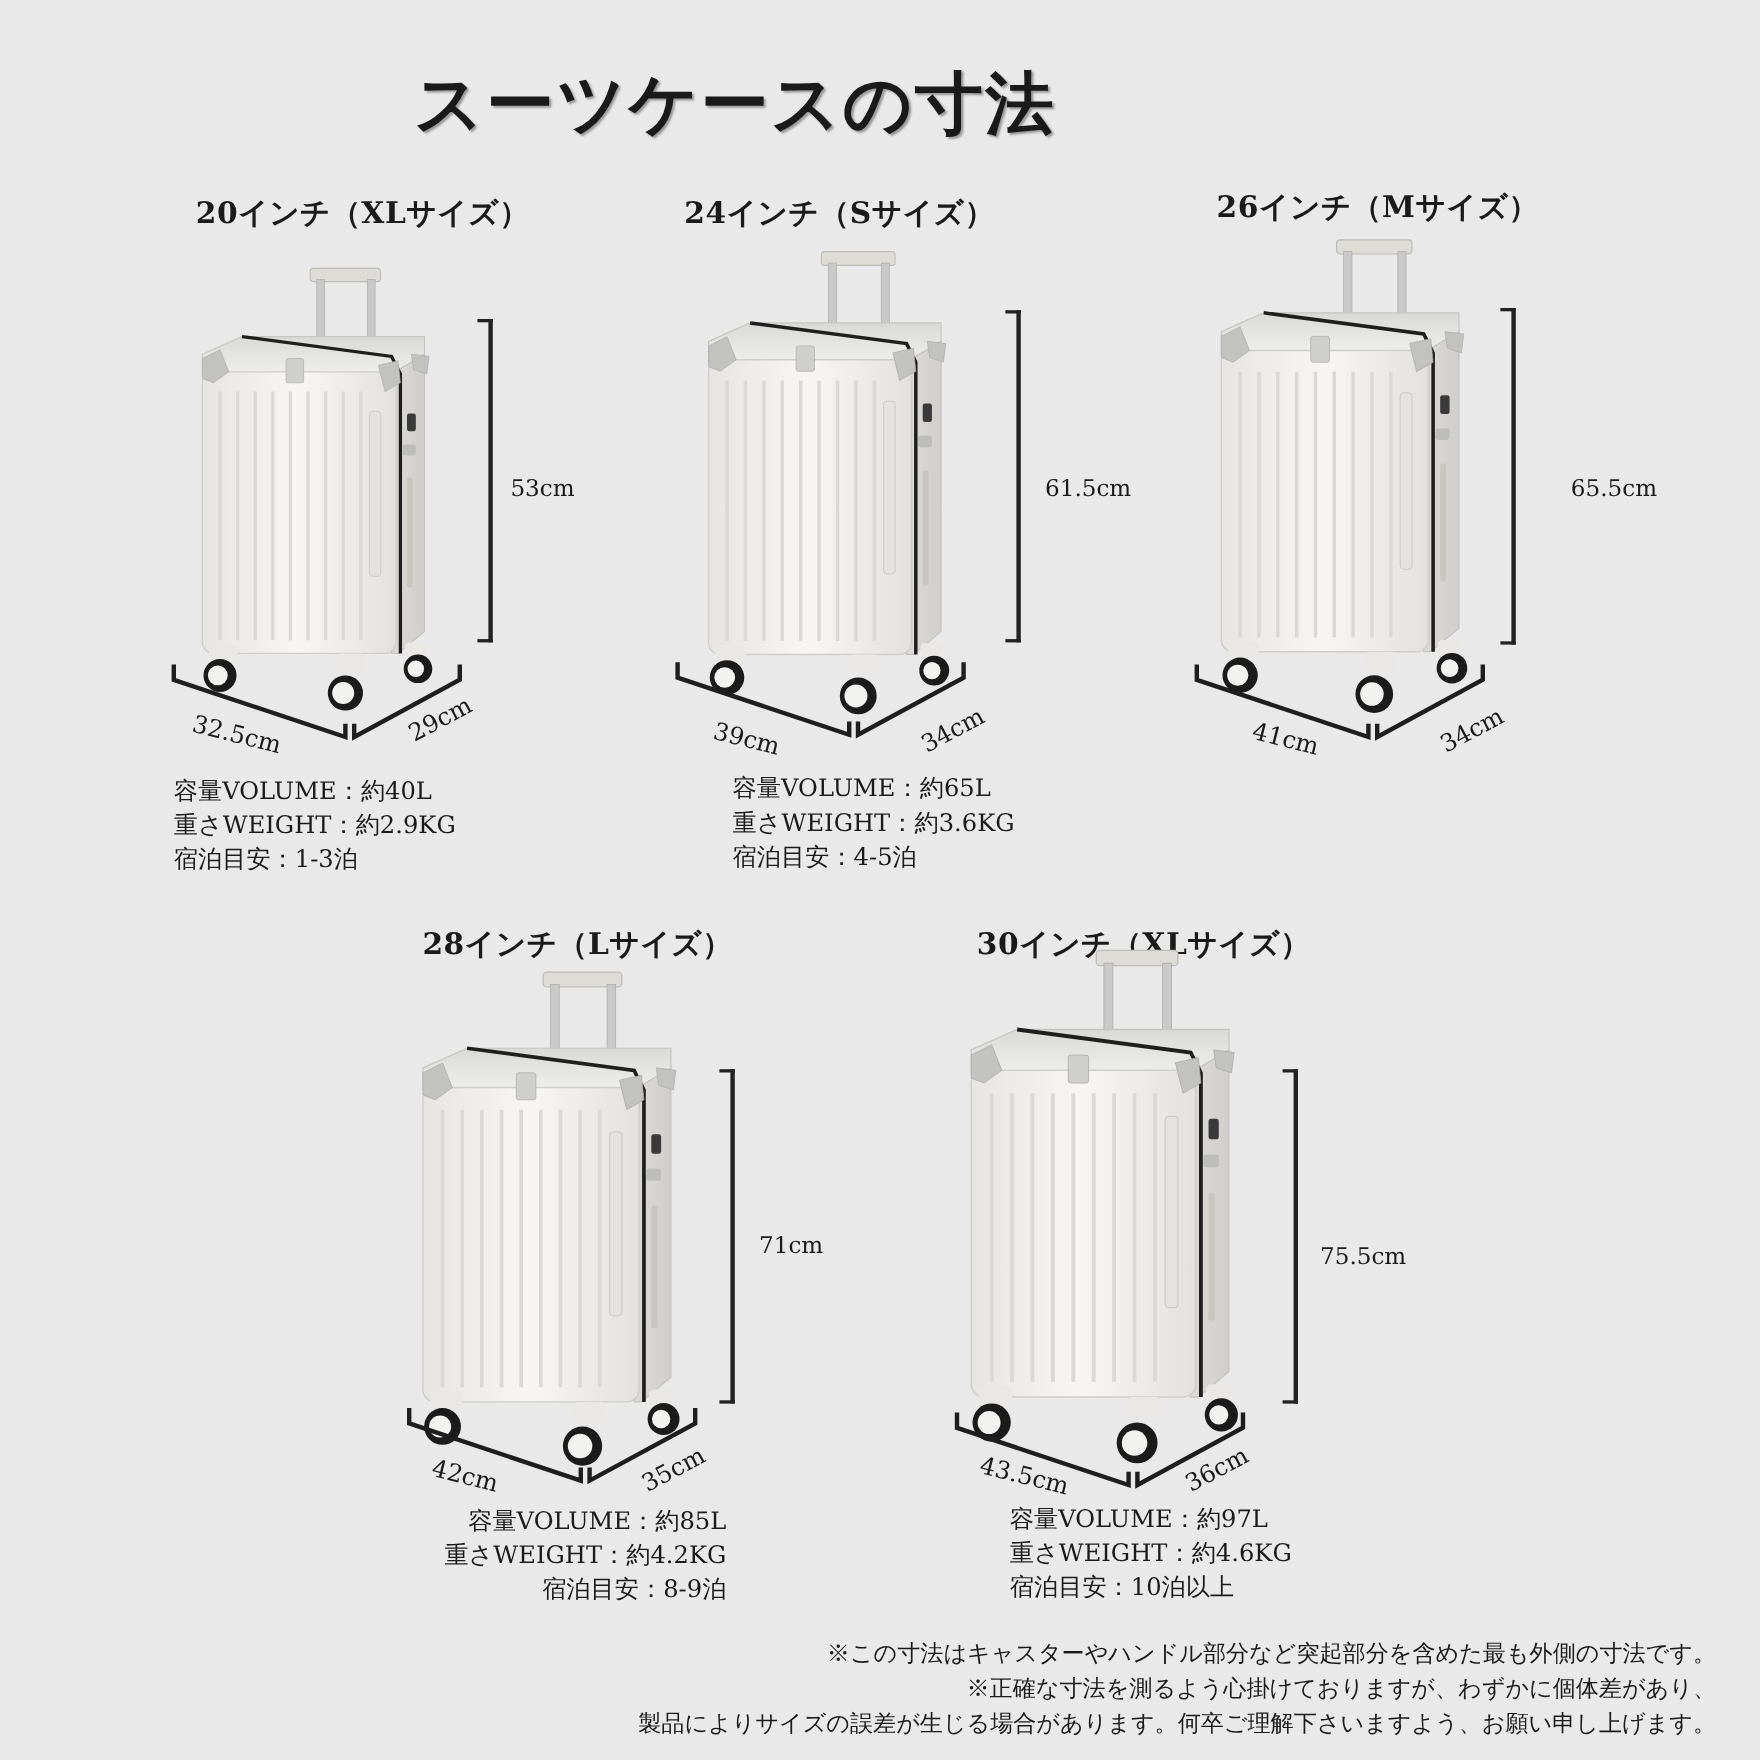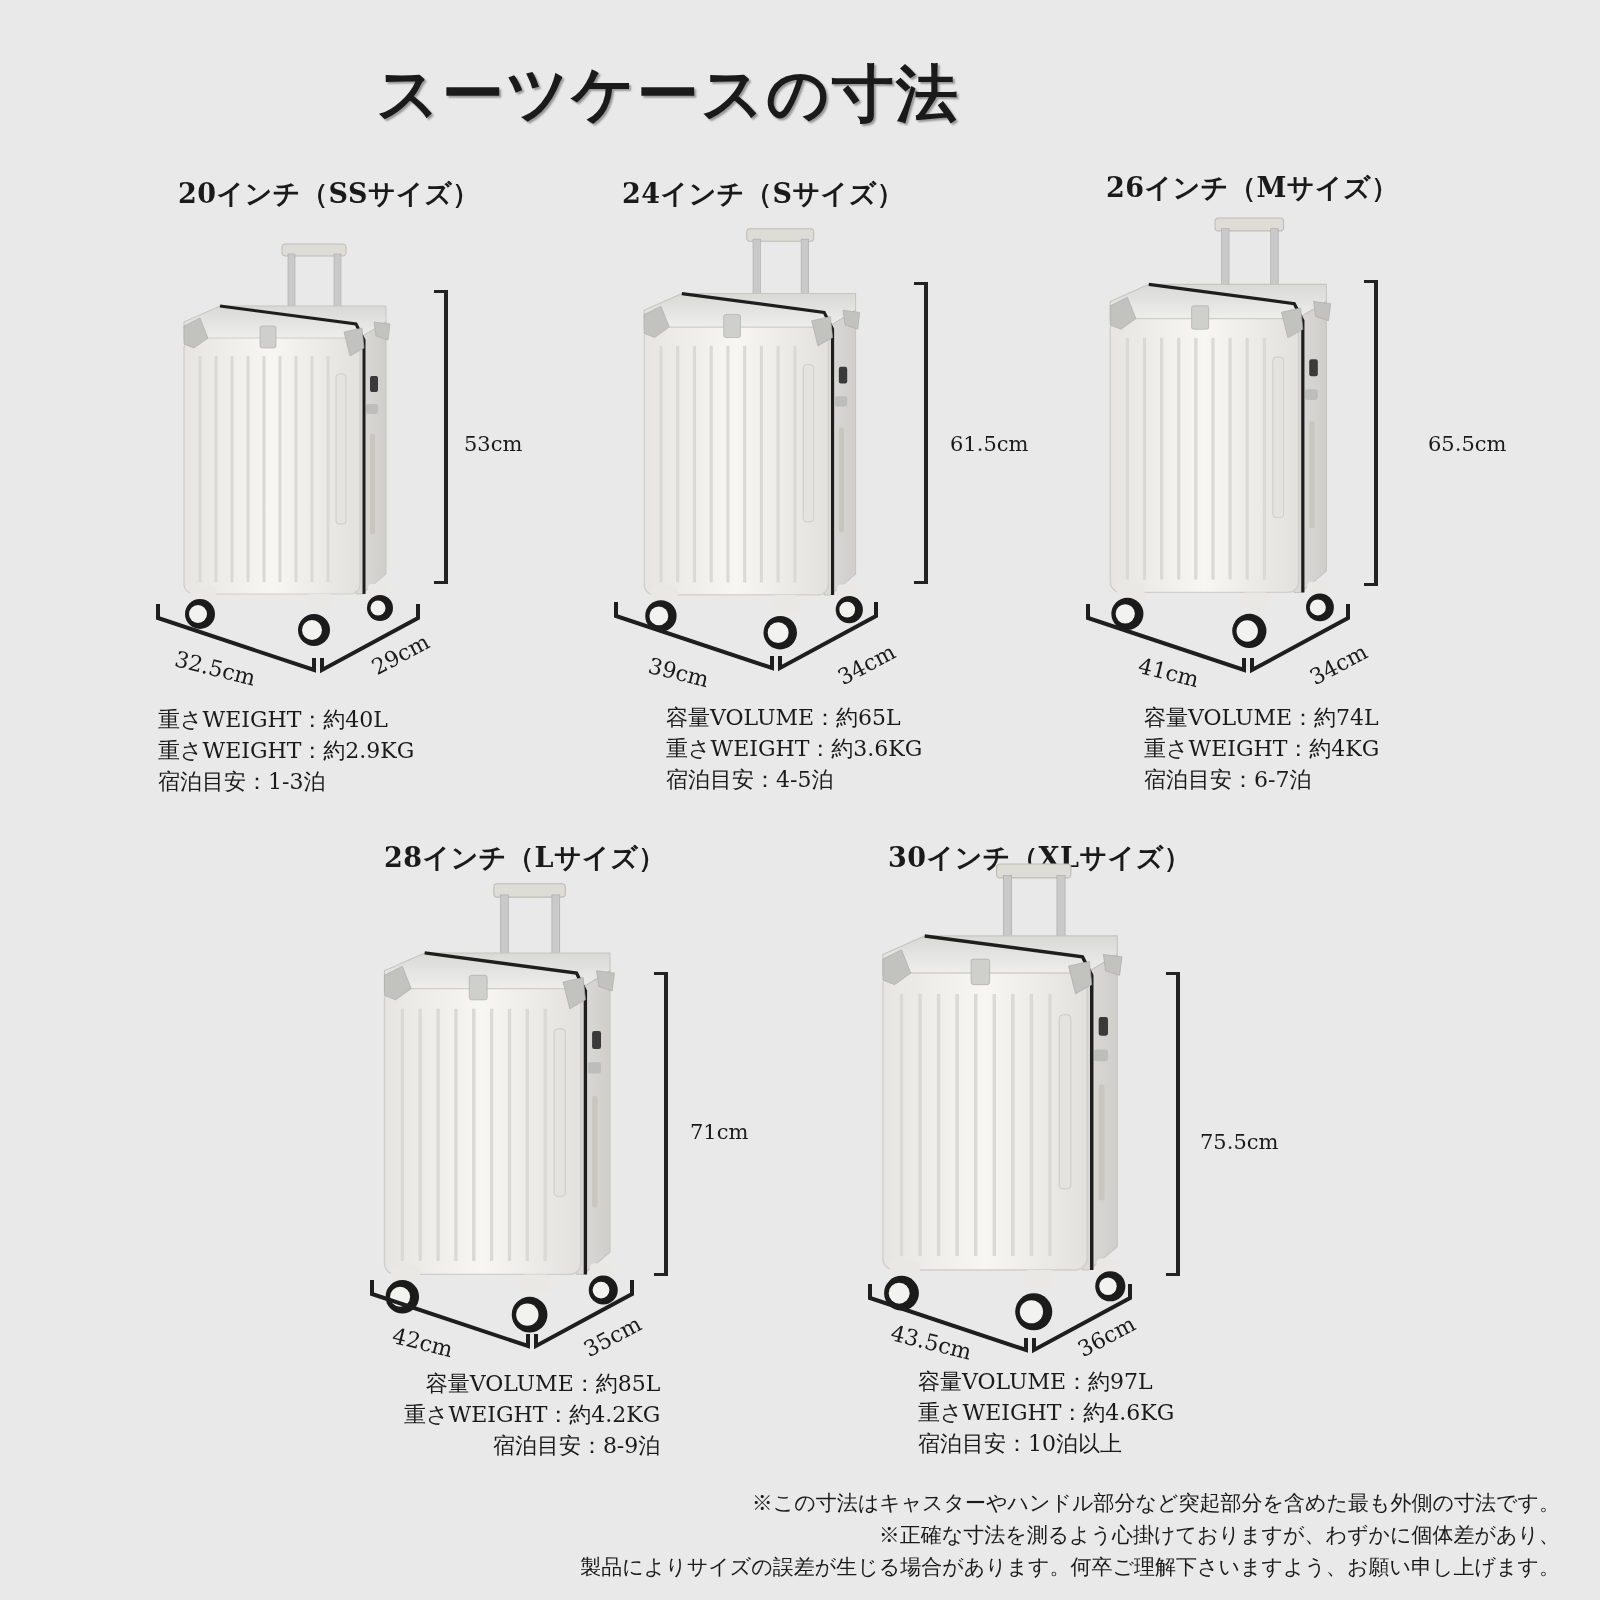--- a/index.html
+++ b/index.html
@@ -119,33 +119,33 @@
 
       <polyline points="0,0 0,14 156,66 156,54" fill="none" stroke="#1e1e1e" stroke-width="4"></polyline>
       <polyline points="164,54 164,66 260,14 260,0" fill="none" stroke="#1e1e1e" stroke-width="4"></polyline>
     </g>
   </defs>
 </svg>
 
 <div class="page-title">スーツケースの寸法</div>
 
 <div class="product" style="left:158px; top:170px;">
-  <div class="product-heading" style="left:20px; top:6px;">20インチ（SSサイズ）</div>
+  <div class="product-heading" style="left:20px; top:6px;">20インチ（XLサイズ）</div>
   <svg class="suitcase-figure" width="215" height="400" viewBox="0 0 215 400" style="left:22px; top:74px;">
     <use href="#suitcase"></use>
   </svg>
   <div class="height-bracket" style="left:276px; top:120px; height:288px;"></div>
   <div class="height-label" style="left:306px; top:262px;">53cm</div>
   <svg class="suitcase-figure" width="262" height="70" viewBox="0 0 262 70" style="left:0px; top:434px;">
     <use href="#base-dims"></use>
   </svg>
   <div class="dim-label" style="left:16px; top:486px; transform:rotate(14deg);">32.5cm</div>
   <div class="dim-label" style="left:212px; top:472px; transform:rotate(-28deg);">29cm</div>
   <div class="specs" style="left:0px; top:534px;">
-    <div>重さWEIGHT：約40L</div>
+    <div>容量VOLUME：約40L</div>
     <div>重さWEIGHT：約2.9KG</div>
     <div>宿泊目安：1-3泊</div>
   </div>
 </div>
 
 <div class="product" style="left:622px; top:170px;">
   <div class="product-heading" style="left:0px; top:6px;">24インチ（Sサイズ）</div>
   <svg class="suitcase-figure" width="225" height="420" viewBox="0 0 215 400" style="left:18px; top:58px;">
     <use href="#suitcase"></use>
   </svg>
@@ -168,25 +168,20 @@
   <svg class="suitcase-figure" width="230" height="432" viewBox="0 0 215 400" style="left:16px; top:52px;">
     <use href="#suitcase"></use>
   </svg>
   <div class="height-bracket" style="left:274px; top:116px; height:300px;"></div>
   <div class="height-label" style="left:328px; top:268px;margin-left:10px;">65.5cm</div>
   <svg class="suitcase-figure" width="262" height="70" viewBox="0 0 262 70" style="left:-2px; top:440px;">
     <use href="#base-dims"></use>
   </svg>
   <div class="dim-label" style="left:48px; top:496px; transform:rotate(14deg);">41cm</div>
   <div class="dim-label" style="left:218px; top:488px; transform:rotate(-28deg);">34cm</div>
-  <div class="specs" style="left:54px; top:538px;">
-    <div>容量VOLUME：約74L</div>
-    <div>重さWEIGHT：約4KG</div>
-    <div>宿泊目安：6-7泊</div>
-  </div>
 </div>
 
 <div class="product" style="left:370px; top:834px;">
   <div class="product-heading" style="left:14px; top:6px;">28インチ（Lサイズ）</div>
   <svg class="suitcase-figure" width="240" height="450" viewBox="0 0 215 400" style="left:10px; top:48px;">
     <use href="#suitcase"></use>
   </svg>
   <div class="height-bracket" style="left:284px; top:138px; height:298px;"></div>
   <div class="height-label" style="left:320px; top:286px;">71cm</div>
   <svg class="suitcase-figure" width="262" height="70" viewBox="0 0 262 70" style="left:2px; top:446px;">

